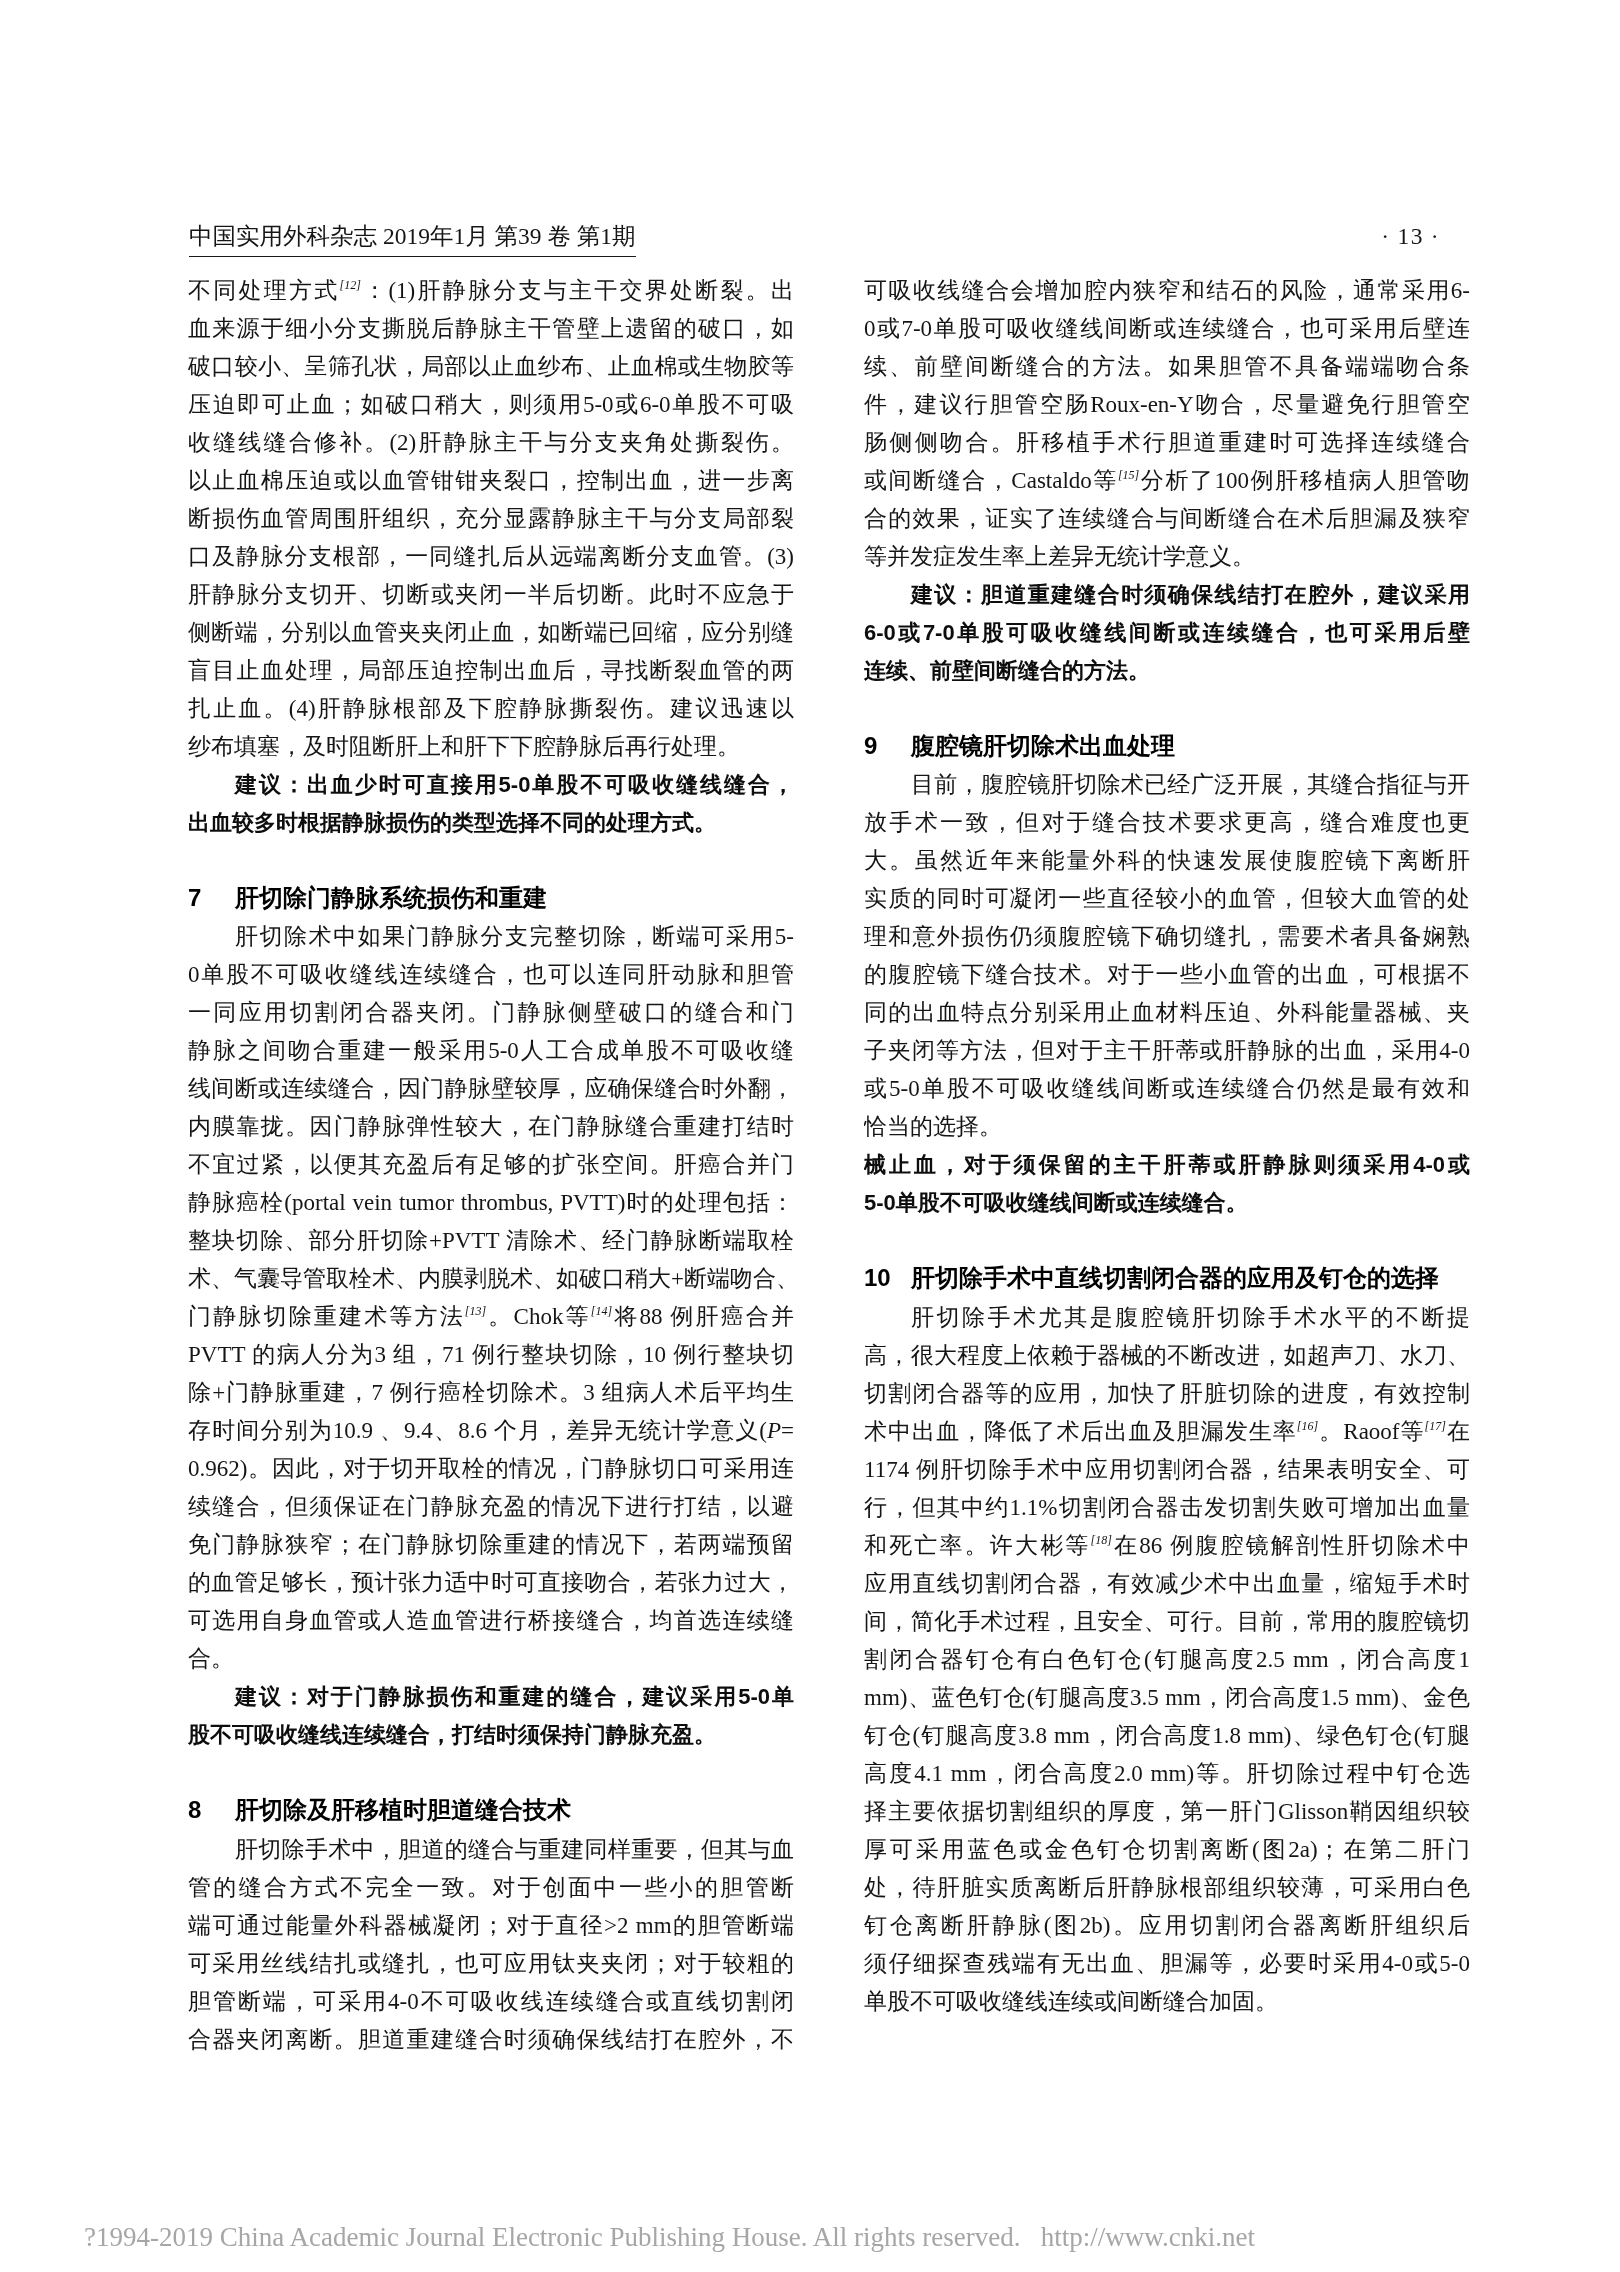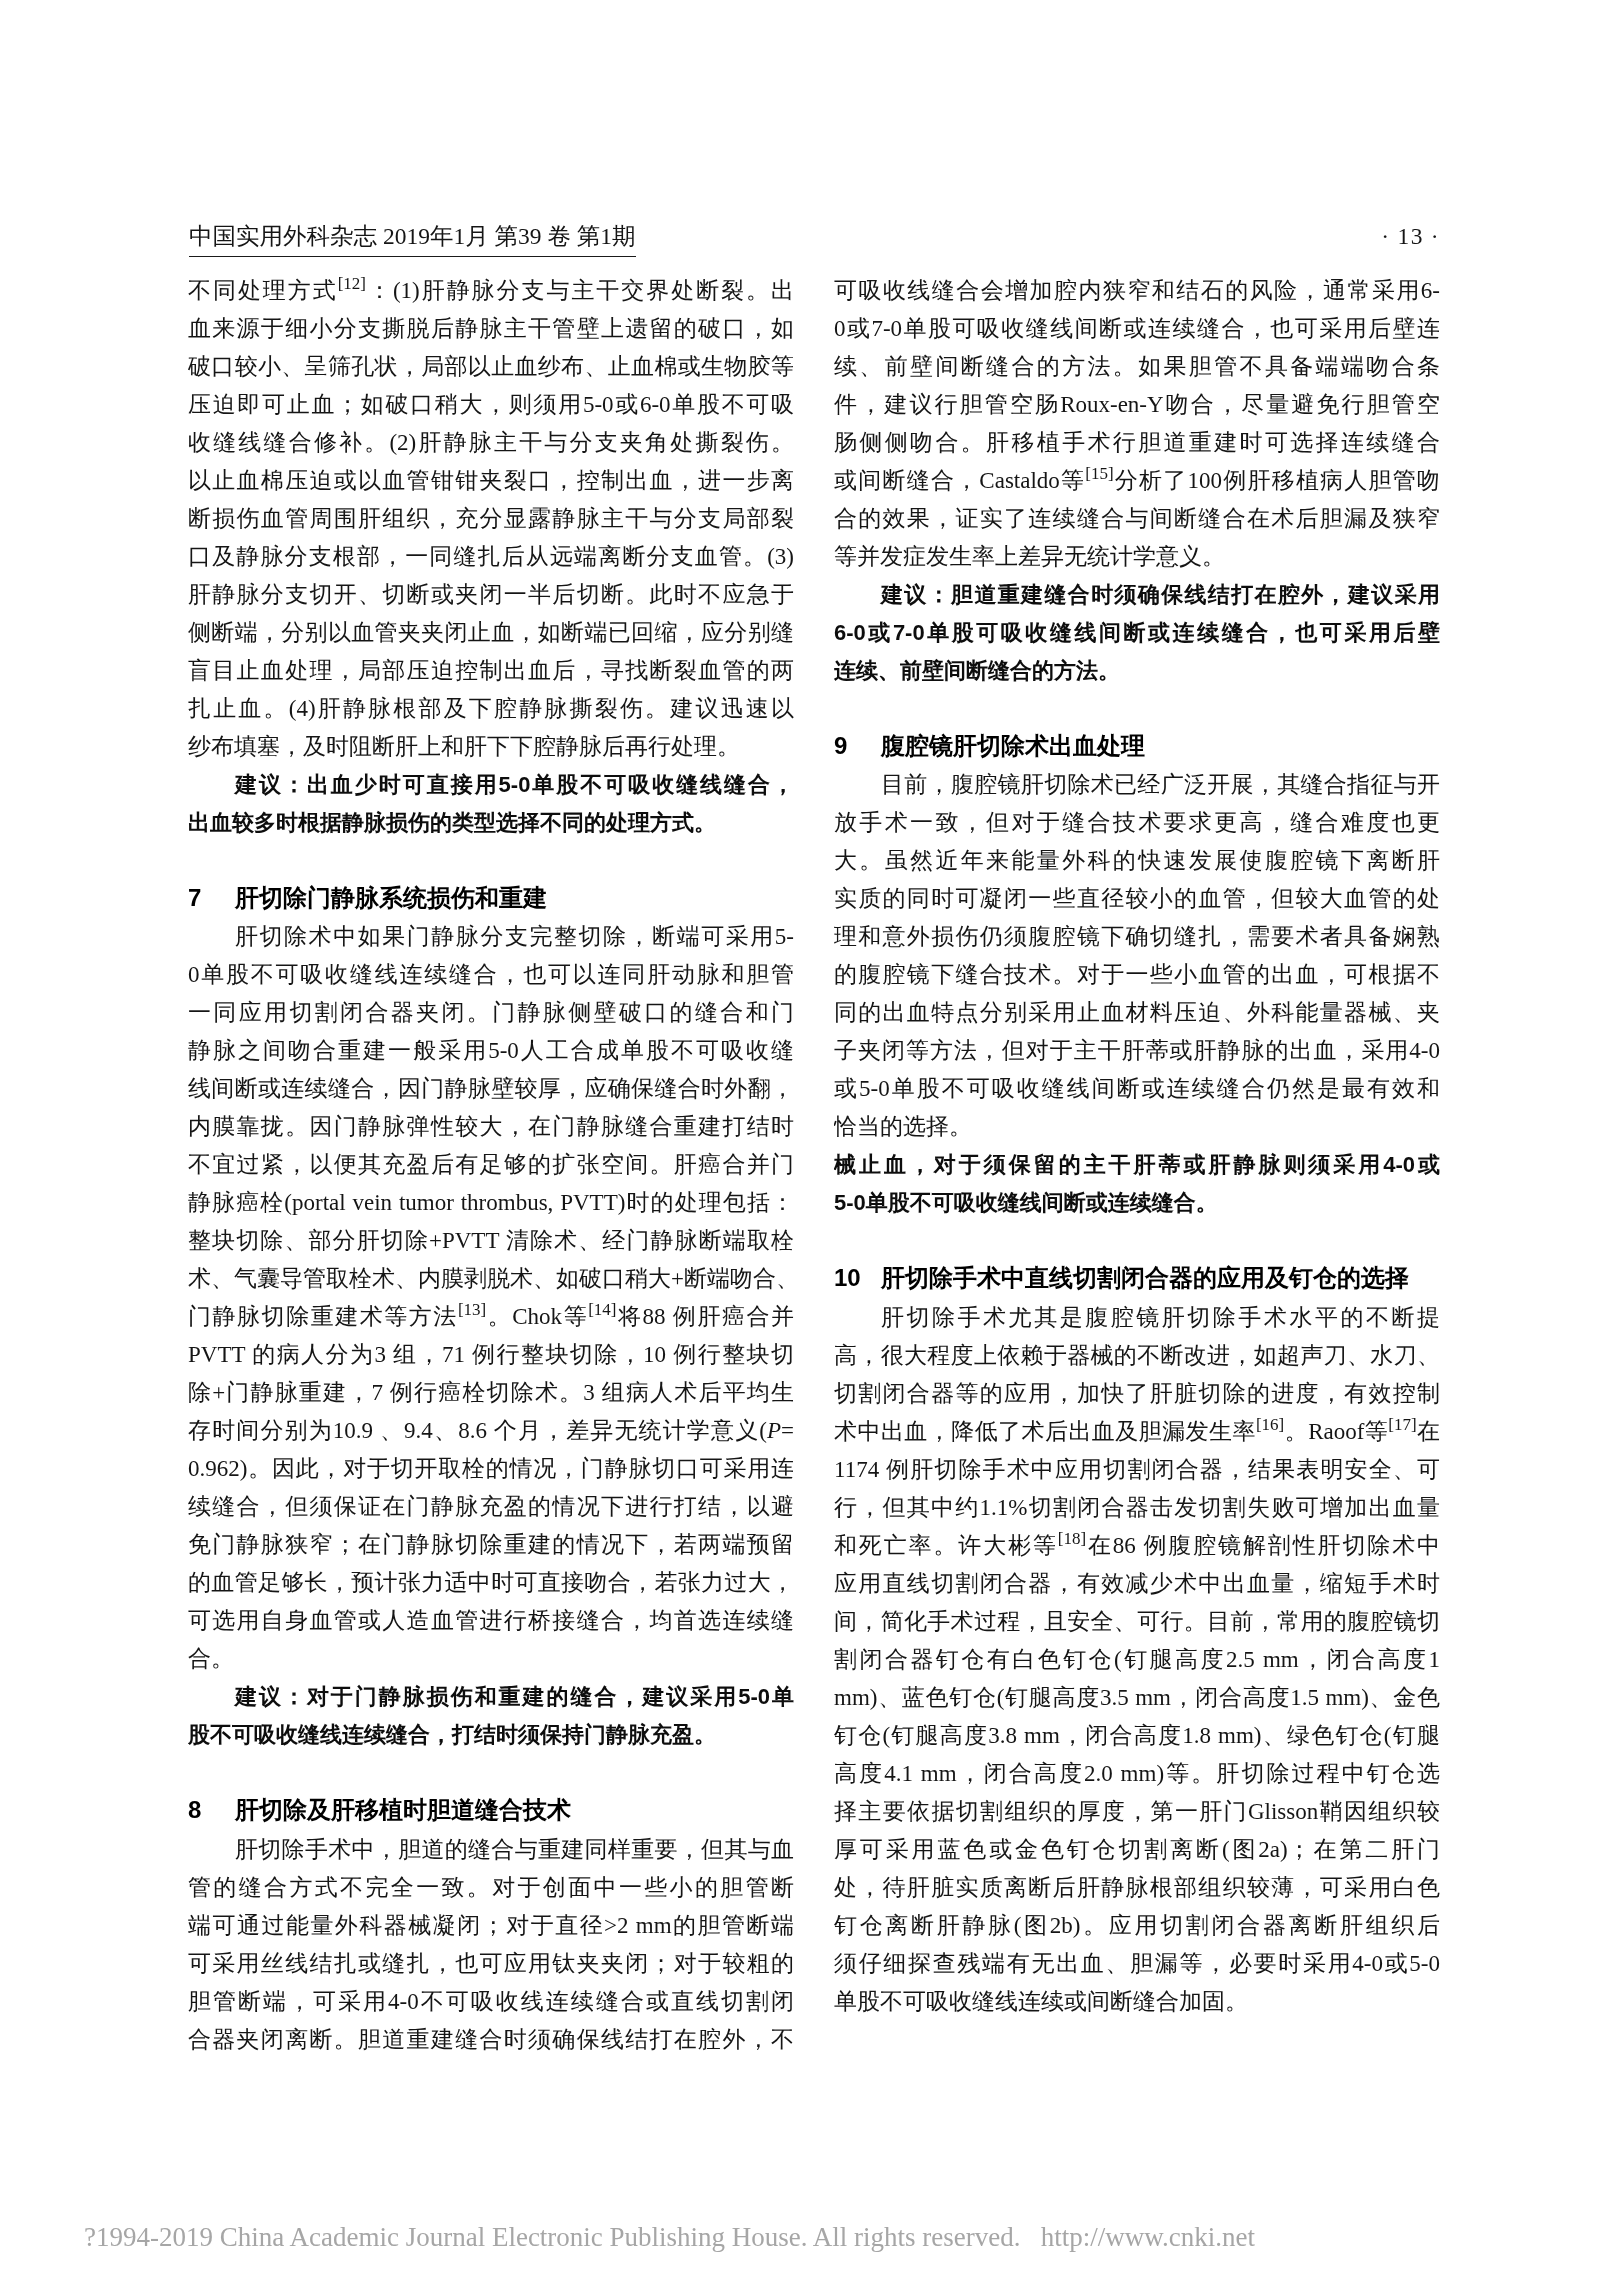--- a/index.html
+++ b/index.html
@@ -23,41 +23,42 @@
     padding-bottom:5.7px;
     border-bottom:1.9px solid #1a1a1a;
   }
   .page-num{letter-spacing:1.3px;}
   
   .column{
     position:absolute;top:272px;width:606px;
     font-size:23px;
   }
   .col-left{left:188px;}
-  .col-right{left:834px;}
+  .col-right{left:864px;}
   .line{
     height:38px;line-height:38px;
     overflow:hidden;
     text-align:justify;
     text-align-last:justify;
     white-space:nowrap;
   }
   .line.no-just{text-align-last:left;}
   .line.indent{padding-left:47px;}
   .line.advice{
     font-family:Liberation Sans, sans-serif;
     font-weight:700;
     font-size:22px;
     color:#0d0d0d;
   }
   .line sup{
-    font-size:17px;
+    font-size:12px;
     vertical-align:super;
     line-height:0;
     letter-spacing:0;
+    font-style:italic;
   }
   .heading{
     height:38px;line-height:38px;
     margin-top:37px;margin-bottom:1.3px;
     font-family:"Liberation Sans","DejaVu Sans",sans-serif;
     font-weight:700;
     font-size:24px;
     color:#000000;
     white-space:nowrap;overflow:hidden;
   }

